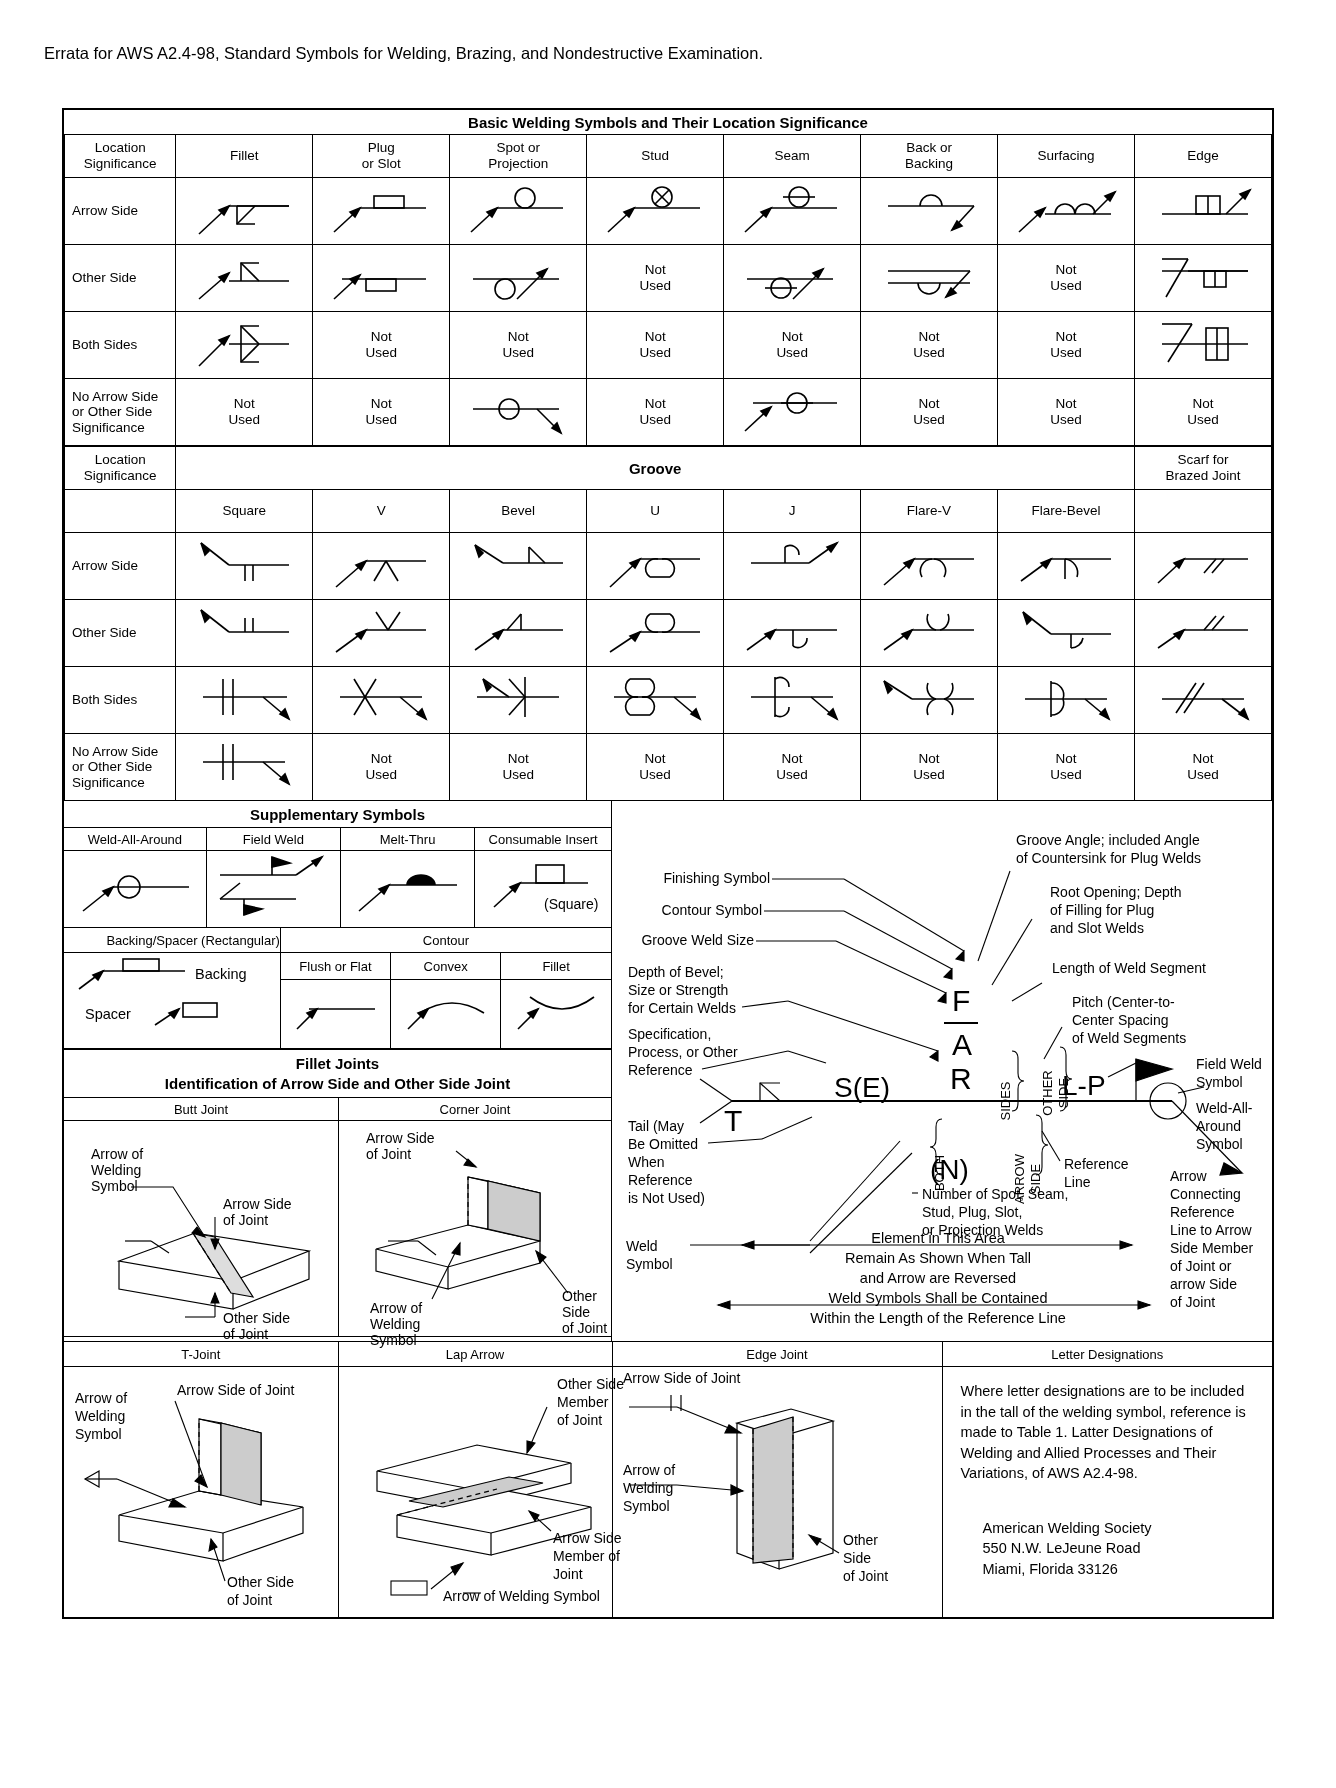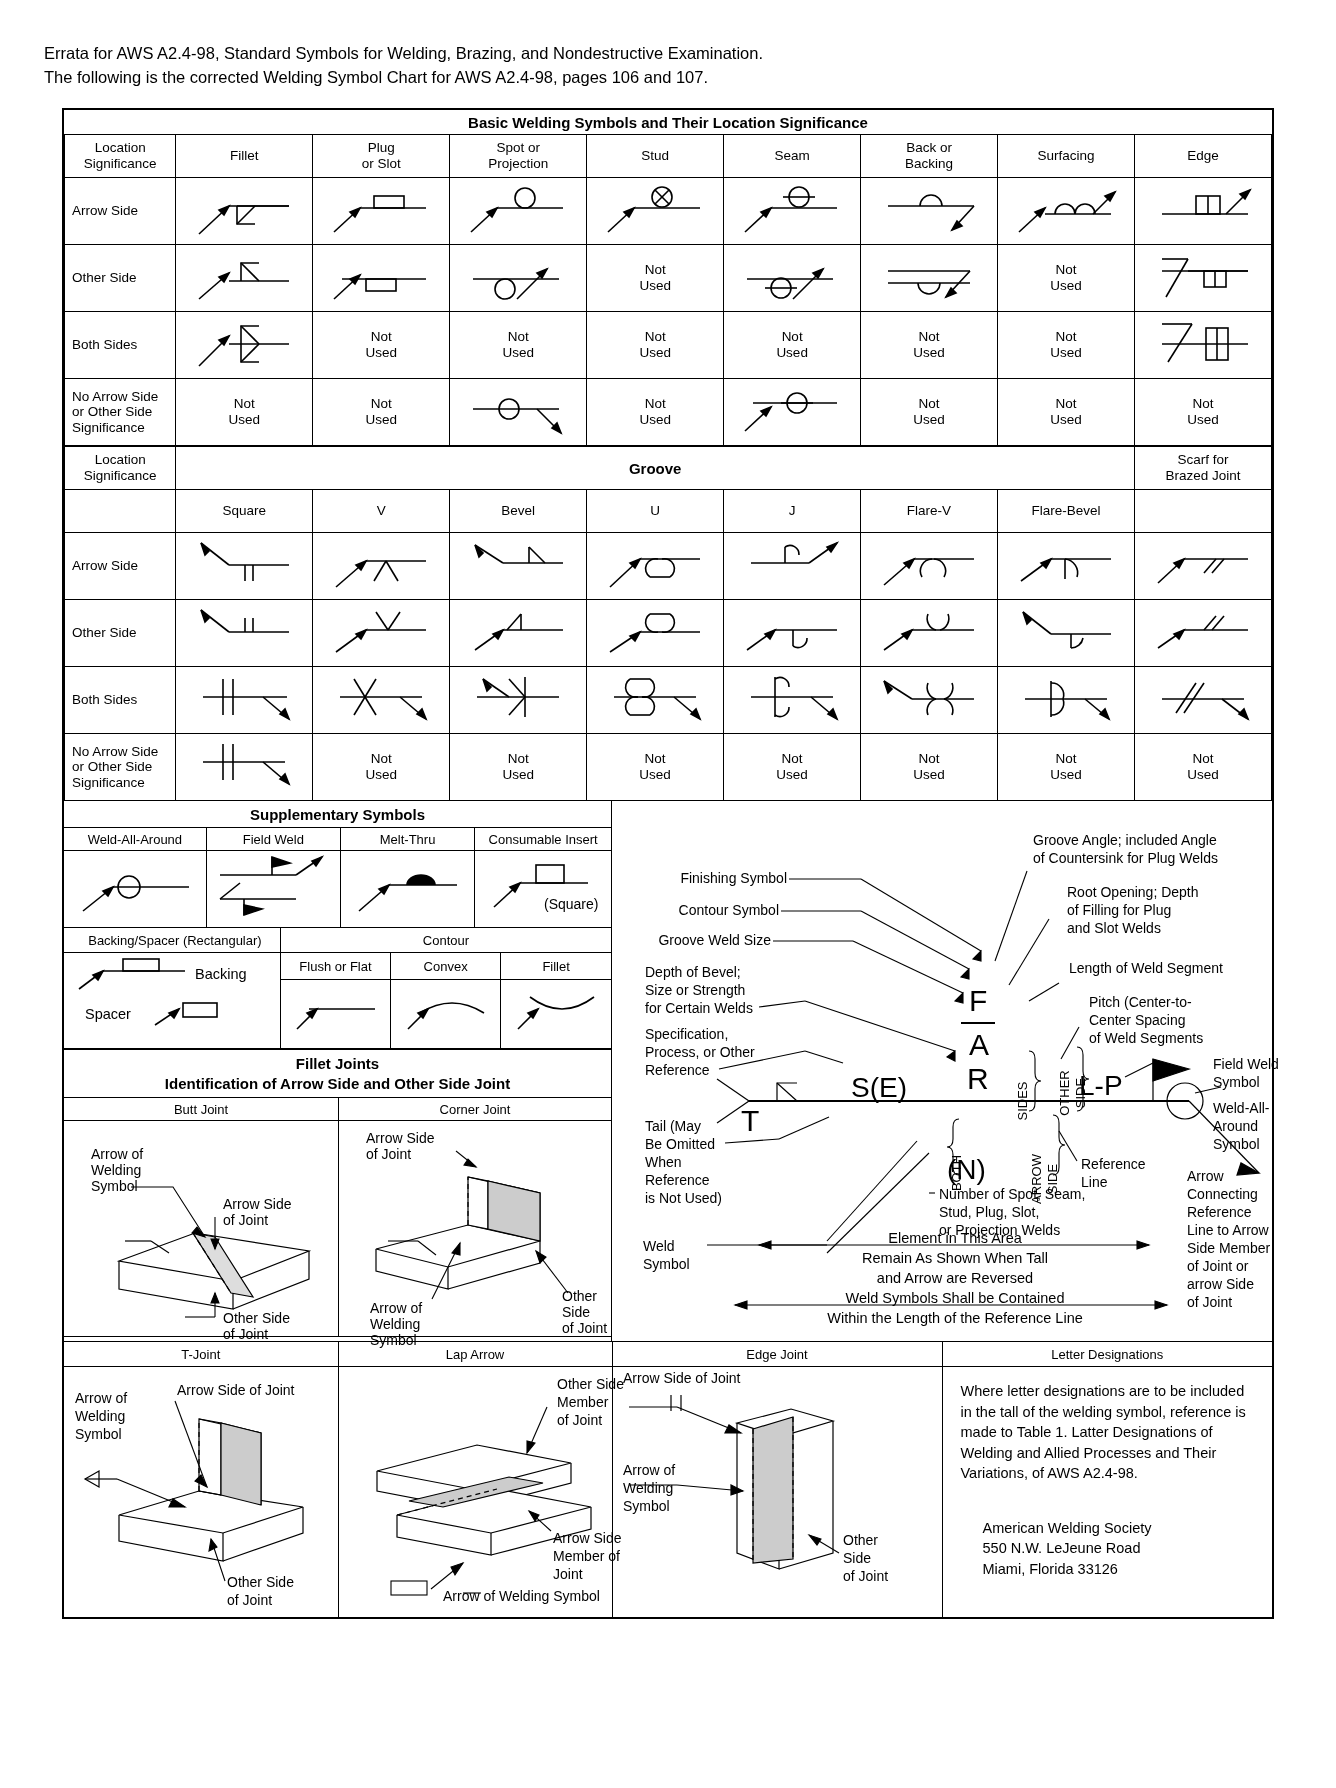--- a/index.html
+++ b/index.html
@@ -10,38 +10,37 @@
   table{border-collapse:collapse;width:100%;table-layout:fixed;}
   td,th{border:1px solid #000;text-align:center;vertical-align:middle;font-weight:normal;font-size:13.5px;padding:0;}
   .banner{font-weight:bold;font-size:15px;height:24px;}
   .hdr{font-size:13.5px;height:42px;line-height:1.15;}
   .rowlabel{font-size:13.5px;text-align:left;padding-left:7px;line-height:1.15;}
   .notused{font-size:13.5px;line-height:1.15;}
   .cellsym{height:66px;position:relative;}
   .cellsym svg{display:block;margin:0 auto;}
   .sub-banner{font-weight:bold;font-size:15px;height:26px;}
   .small{font-size:13px;}
-  .splitwrap{display:flex;width:100%;gap:17px;}
+  .splitwrap{display:flex;width:100%;}
   .leftcol{width:548px;flex:0 0 548px;box-sizing:border-box;border-right:1px solid #000;}
   .rightcol{flex:1 1 auto;box-sizing:border-box;}
   .jointbanner{font-weight:bold;font-size:15px;line-height:1.3;padding:4px 0;}
   svg{overflow:visible;}
   .lsvg text{font-family:"Liberation Sans",sans-serif;}
   .jointcell{height:215px;position:relative;}
   .locbox{position:relative;height:540px;}
   .nb{border:none;}
 </style>
 </head>
 <body>
 
 <div class="page">
 
   <div class="errata">
     <div>Errata for AWS A2.4-98, Standard Symbols for Welding, Brazing, and Nondestructive Examination.</div>
-    <div>The following is the corrected Welding Symbol Chart for AWS A2.4-98, pages 106 and 107.</div>
   </div>
 
   <div class="chart">
 
     <table>
       <colgroup>
         <col style="width:100px">
           <col style="width:123px">
           <col style="width:123px">
           <col style="width:123px">
@@ -824,21 +823,21 @@
 
         <table>
           <colgroup>
               <col style="width:216px">
               <col style="width:110px">
               <col style="width:110px">
               <col style="width:110px">
             </colgroup>
           <tbody>
               <tr>
-            <td class="small" style="border-left:none;border-top:none;height:24px;text-align:center;padding-left:6px">Backing/Spacer (Rectangular)</td>
+            <td class="small" style="border-left:none;border-top:none;height:24px;text-align:right;padding-left:6px">Backing/Spacer (Rectangular)</td>
             <td class="small" colspan="3" style="border-right:none;border-top:none">Contour</td>
           </tr>
           <tr>
             <td rowspan="2" style="border-left:none;height:92px;position:relative">
               <svg width="214" height="92" viewBox="0 0 214 92">
                     <g stroke="#000" stroke-width="1.6" fill="none">
                 <line x1="14" y1="36" x2="38" y2="18"></line>
                       <polygon points="38,18 28,22 33,27" fill="#000"></polygon>
                 <line x1="38" y1="18" x2="120" y2="18"></line>
                 <rect x="58" y="6" width="36" height="12"></rect>

